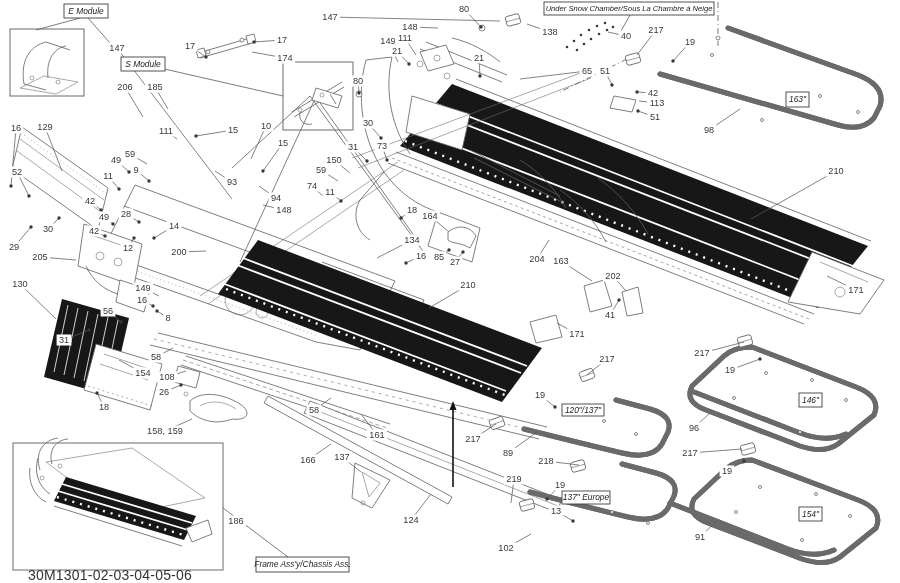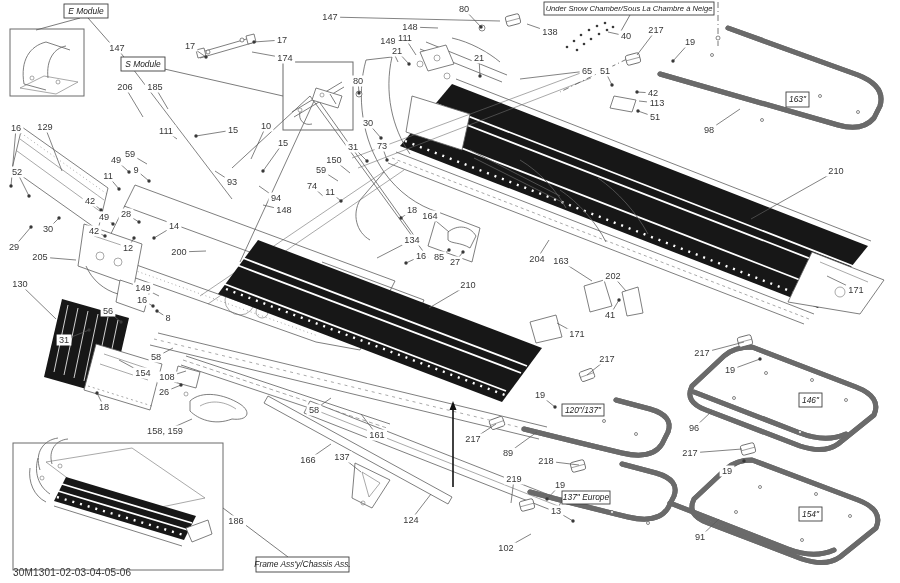--- a/index.html
+++ b/index.html
@@ -1,19 +1,19 @@
 <!DOCTYPE html>
 <html><head>
 <meta charset="utf-8">
 <style>
   html,body{margin:0;padding:0;background:#e8e8e8;}
   .stage{position:relative;width:900px;height:583px;background:#ffffff;overflow:hidden;
          font-family:"Liberation Sans", sans-serif;}
   svg{position:absolute;left:0;top:0;}
-  .footer-code{position:absolute;left:13px;top:567px;font-size:10px;color:#333;
+  .footer-code{position:absolute;left:28px;top:567px;font-size:14px;color:#333;
                letter-spacing:.2px;font-family:"Liberation Sans", sans-serif;}
   .art{stroke:#5e5e5e;stroke-width:.8;fill:none;}
   .artl{stroke:#6e6e6e;stroke-width:.6;fill:none;}
   .dark{fill:#171717;stroke:none;}
   .ws{stroke:#ffffff;stroke-width:1.8;fill:none;}
   .lug{stroke:#ffffff;stroke-width:2.4;fill:none;stroke-dasharray:2 6;}
   .tube-o{stroke:#6a6a6a;stroke-width:5;fill:none;stroke-linecap:round;stroke-linejoin:round;}
   .tube-i{stroke:#ffffff;stroke-width:3.2;fill:none;stroke-linecap:round;stroke-linejoin:round;}
   .plate{fill:#ffffff;stroke:#5e5e5e;stroke-width:.8;}
   .rivet{fill:#ffffff;stroke:#555;stroke-width:.7;}

